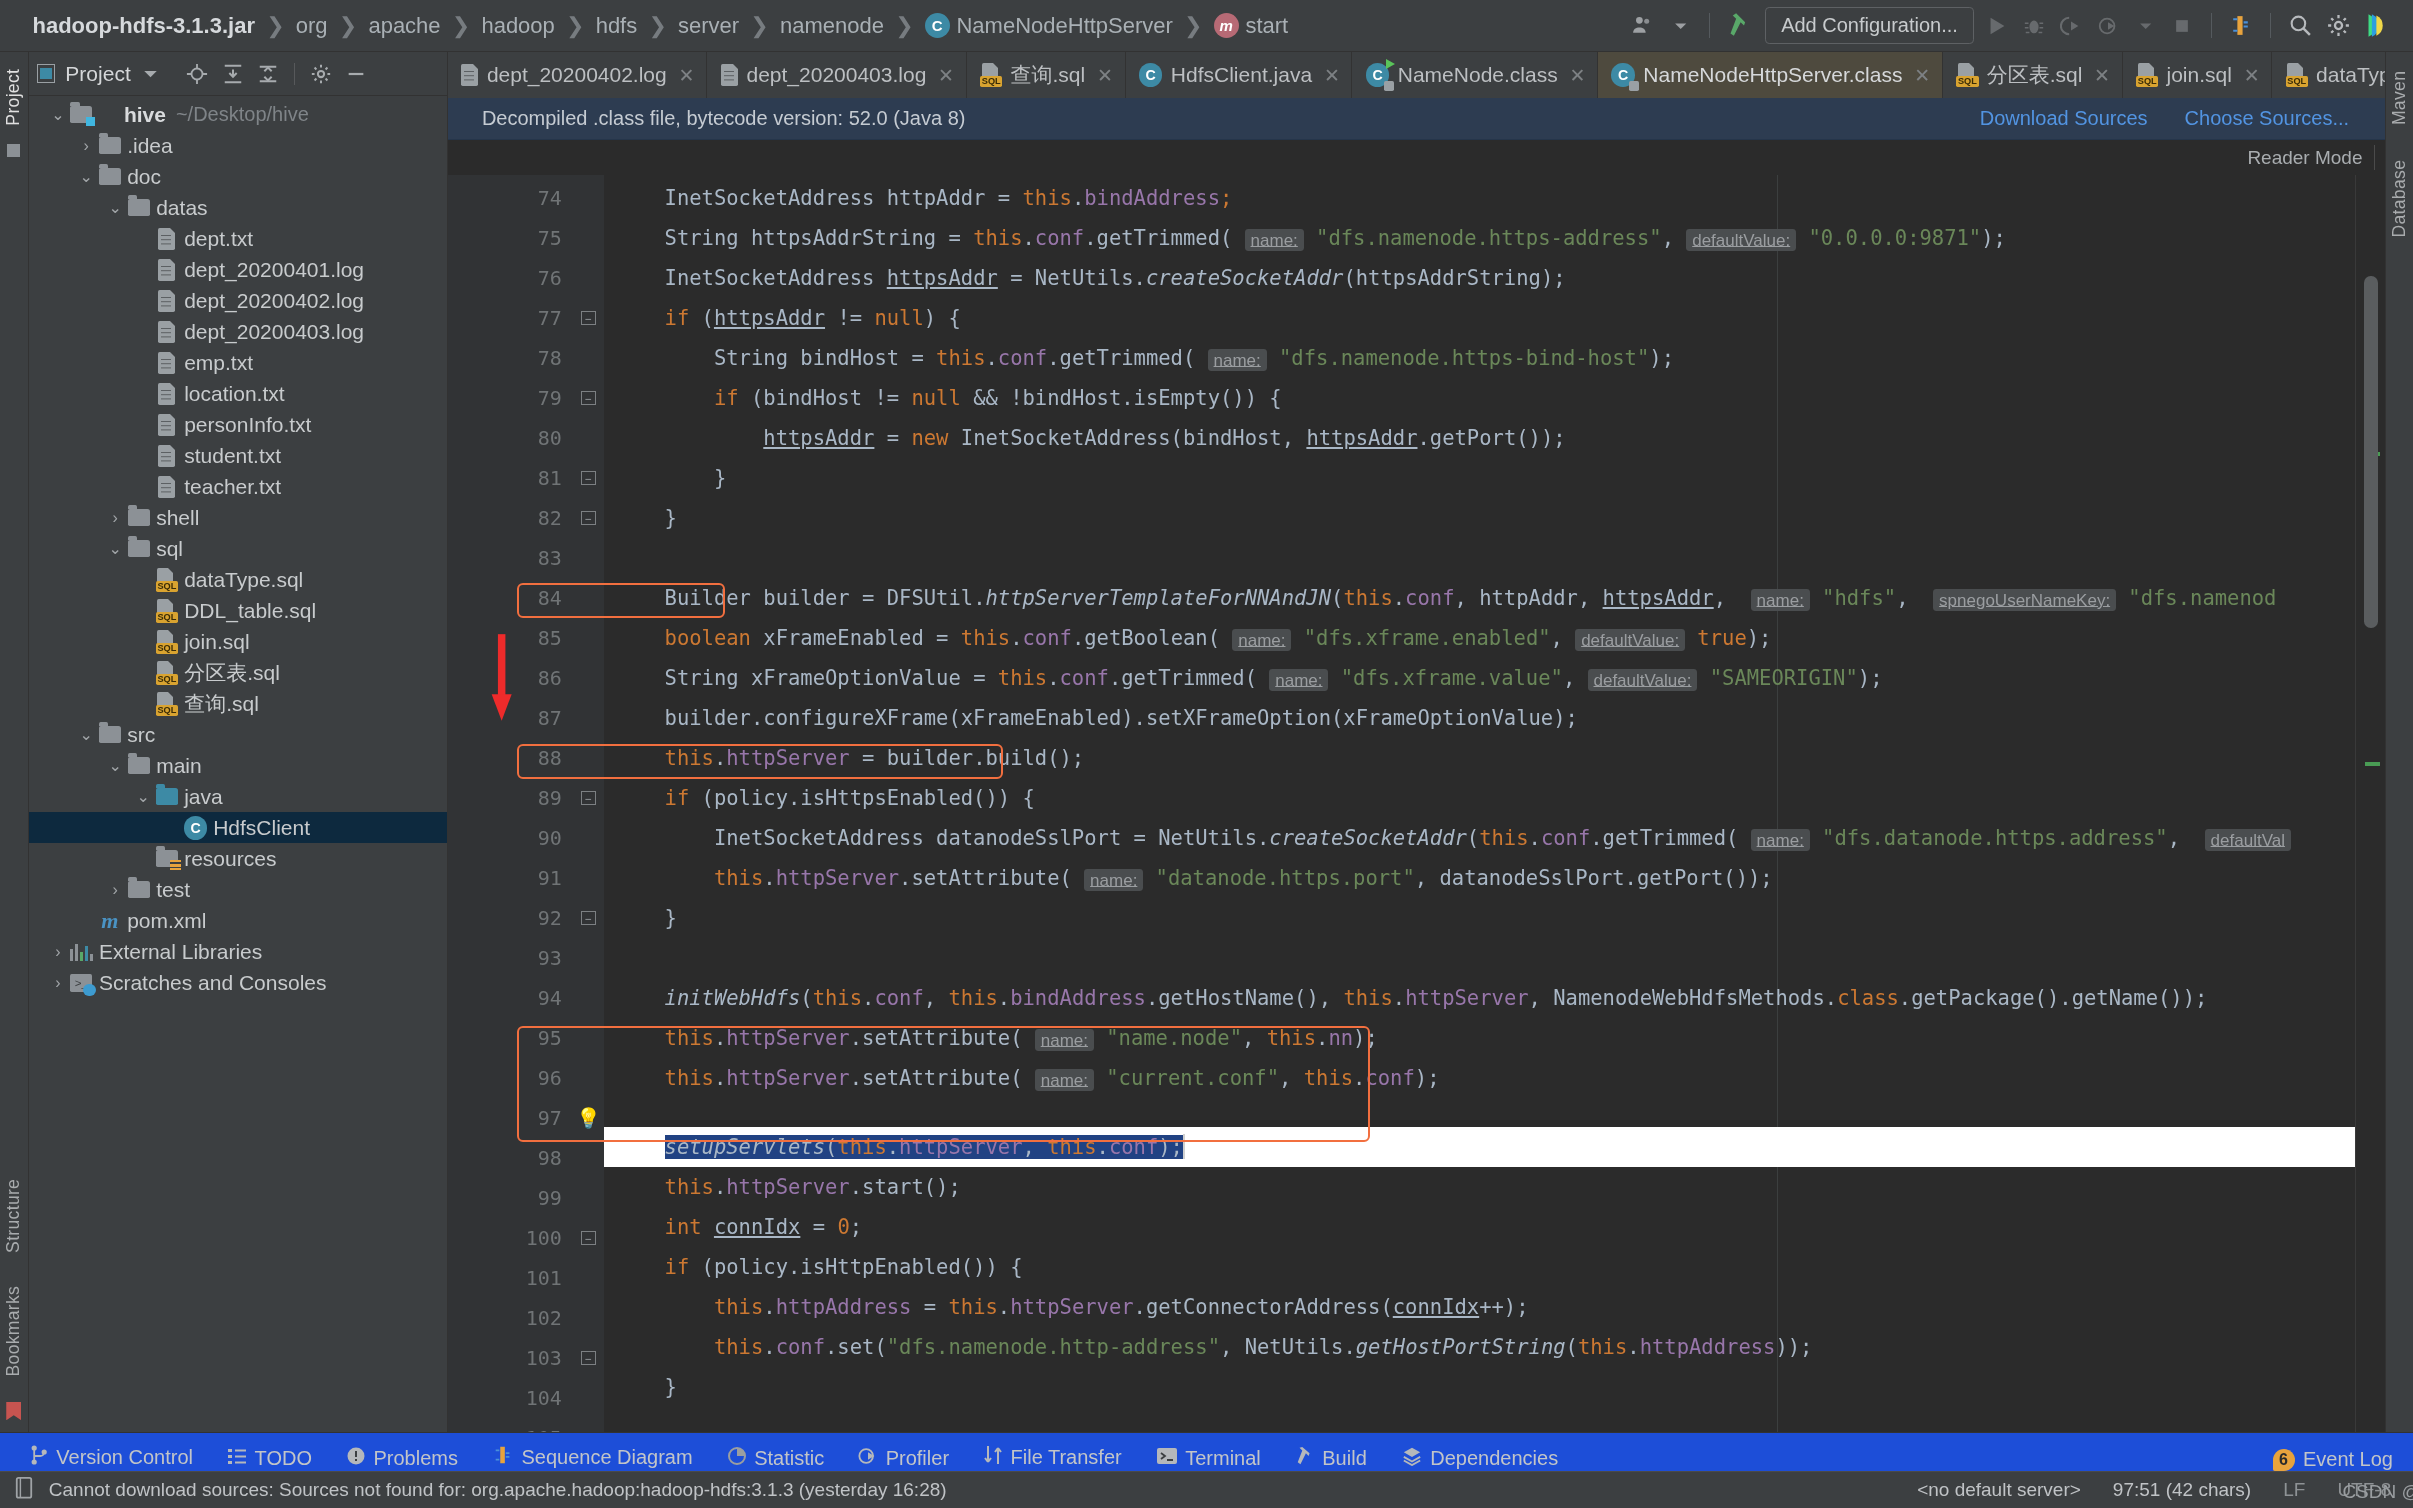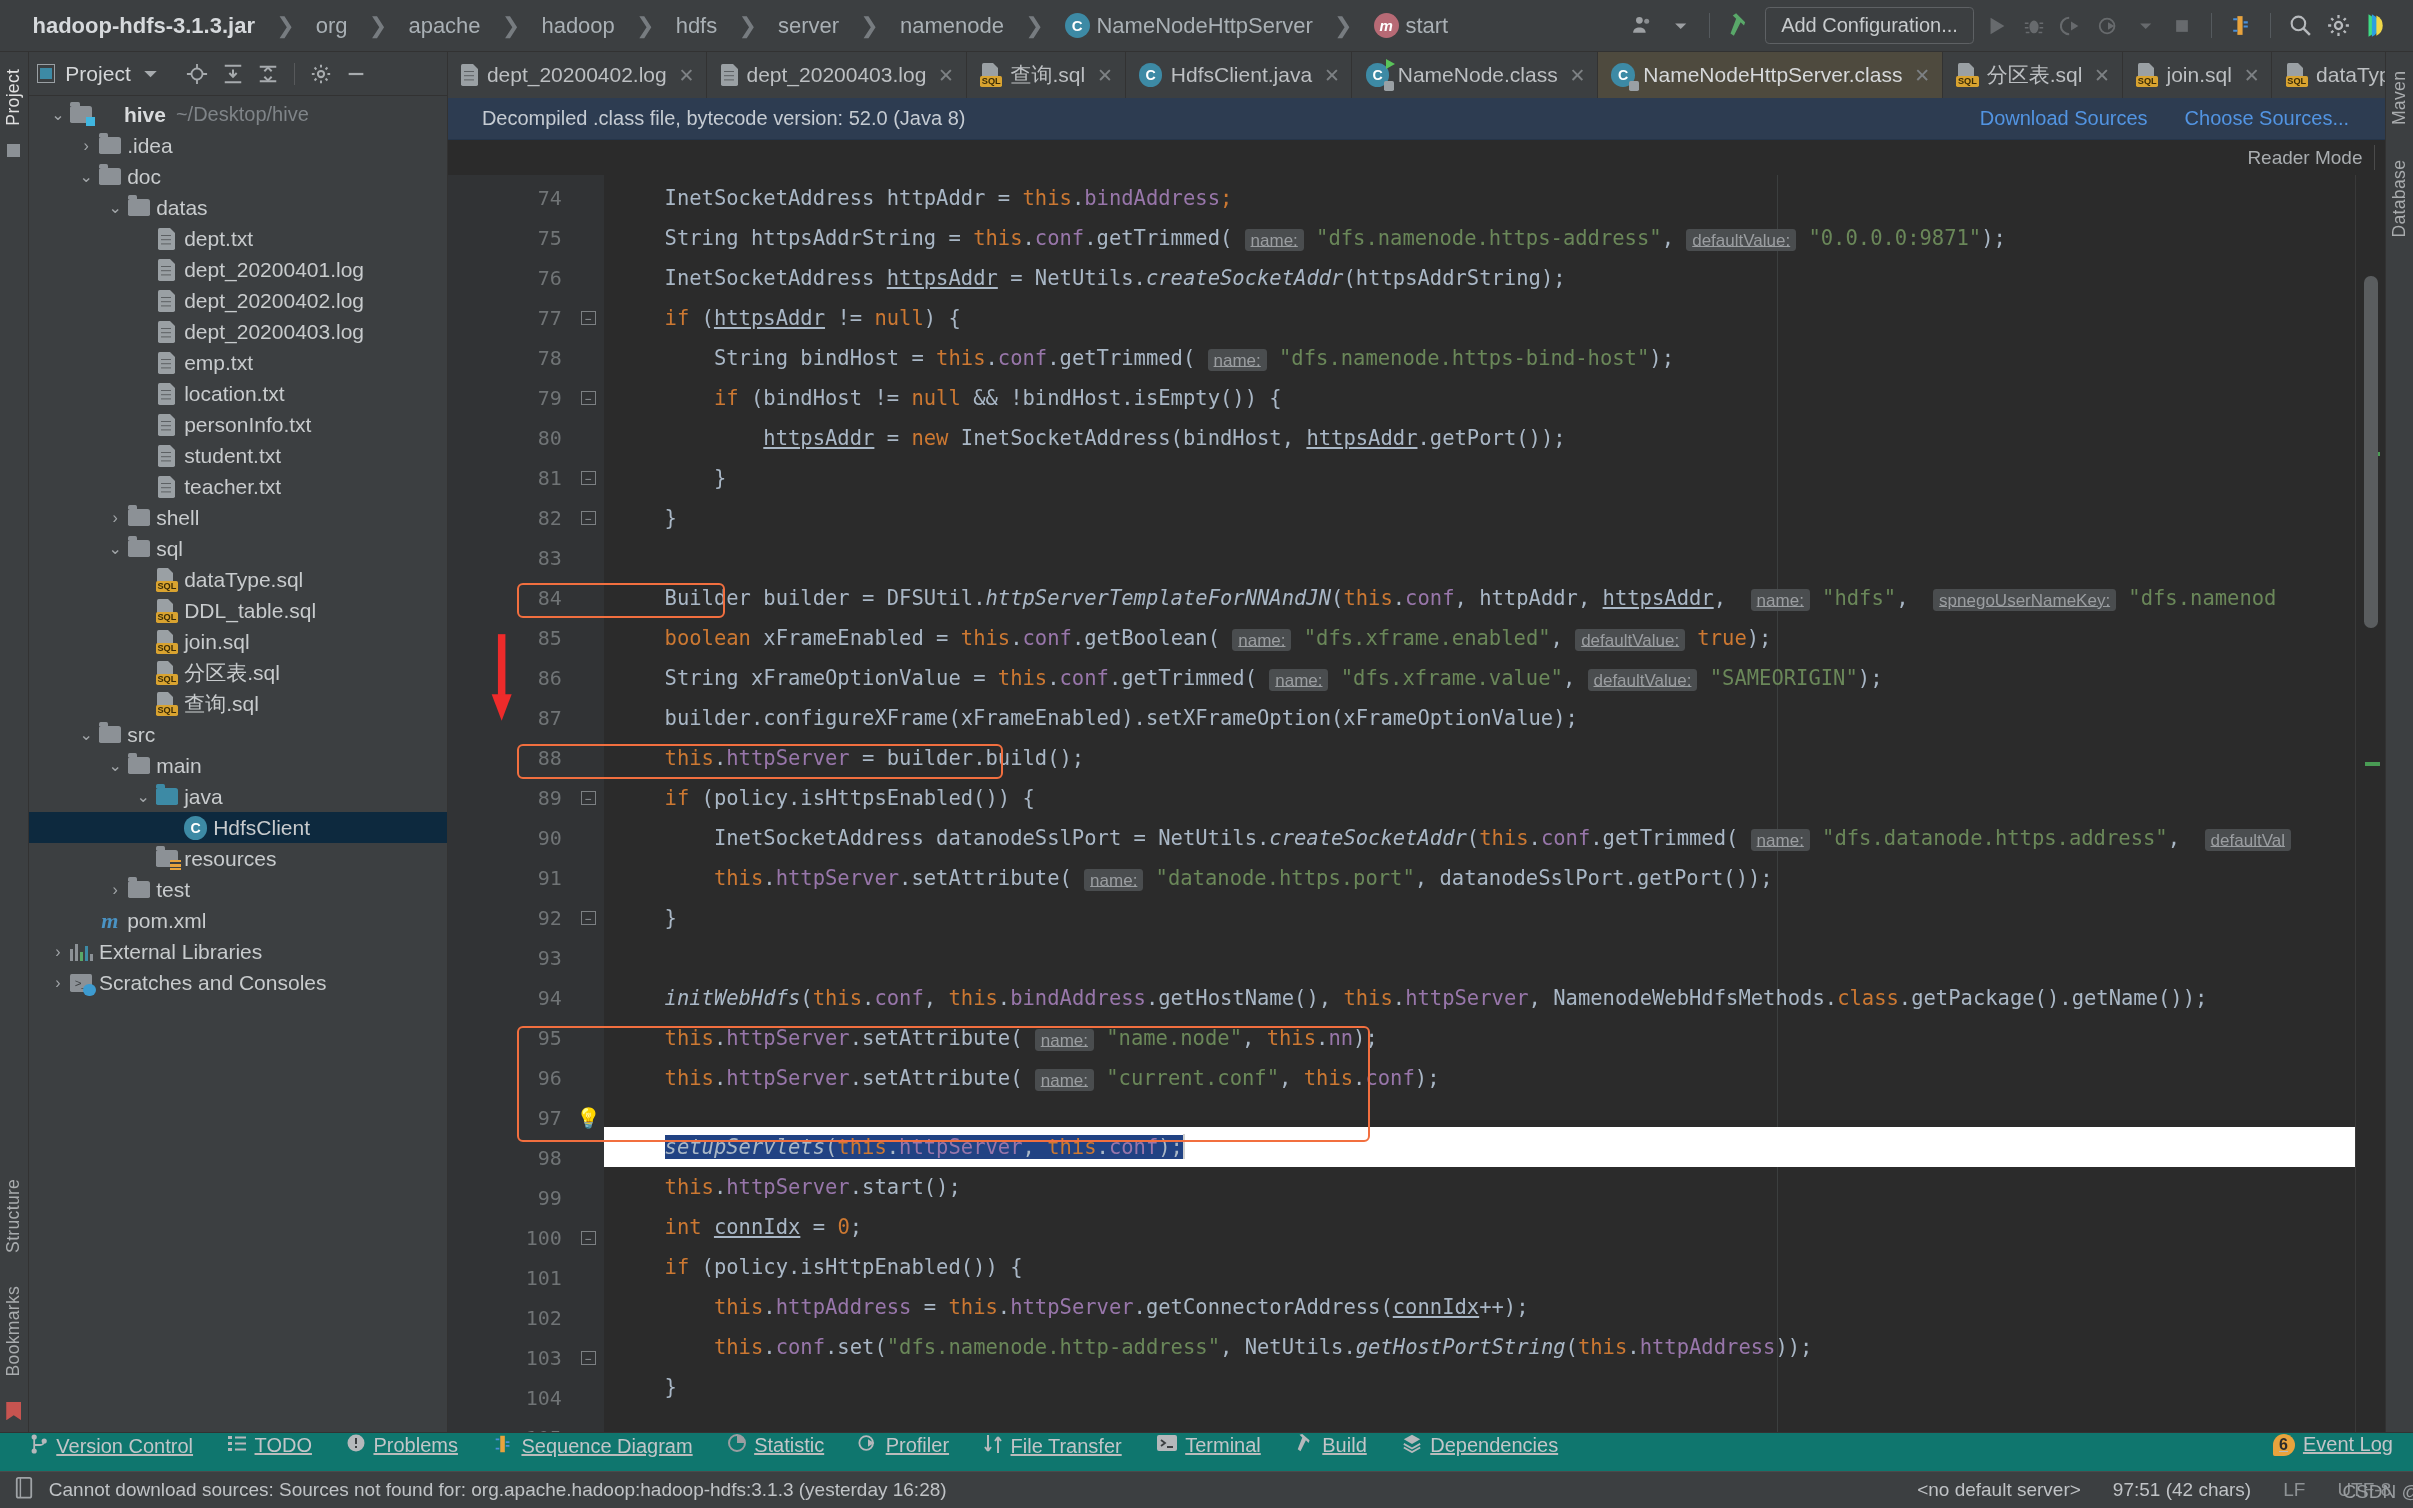--- a/index.html
+++ b/index.html
@@ -11,21 +11,21 @@
     font-size:21px;
     -webkit-font-smoothing:antialiased;
   }
   .app { position:relative; width:2413px; height:1508px; display:flex; flex-direction:column; background:#3c3f41; }
 
   
   .topbar {
     height:52px; background:#3c3f41; display:flex; align-items:center;
     padding:0 10px; flex:none; border-bottom:0.8px solid #323232;
   }
-  .breadcrumb { display:flex; align-items:center; gap:12px; padding-left:15px;text-align:center; }
+  .breadcrumb { display:flex; align-items:center; gap:2px; padding-left:15px;text-align:center; }
   .crumb { color:#a9b0b5; font-size:22px; padding:0 7.5px; white-space:nowrap; }
   .crumb.root { color:#d6d9dc; font-weight:bold; }
   .crumb-sep { color:#777c80; font-size:22px; padding:0 1.7px; }
   .cls-badge {
     width:25px;height:25px;border-radius:50%;background:#3d8aa5;color:#fff;
     font-size:15px;display:inline-flex;align-items:center;justify-content:center;
     margin-right:6.7px; font-weight:bold;
   }
   .m-badge {
     width:25px;height:25px;border-radius:50%;background:#b76a75;color:#fff;
@@ -160,21 +160,21 @@
   
   .hardwrap { position:absolute; top:0; bottom:0; width:0.8px; background:#3c3f3f; }
 
   
   .markercol { width:30px; flex:none; background:#2b2b2b; position:relative; border-left:0.8px solid #3a3a3a;}
   .mk { position:absolute; right:5px; width:15px; height:4.2px; }
   .mk.green { background:#499c54; }
   .scrollthumb { position:absolute; right:6.7px; width:13.4px; background:#5a5d5f; border-radius:6.7px;}
 
   
-  .bottombar { height:39px; background:#0f766e; display:flex; align-items:flex-start; flex:none; border-top:0.8px solid #323232; padding-left:13.4px;text-decoration:underline;}
+  .bottombar { height:39px; background:#1d4ed8; display:flex; align-items:flex-end; flex:none; border-top:0.8px solid #323232; padding-left:13.4px;}
   .bb-item { display:flex; align-items:center; gap:7.5px; padding:0 17px; color:#c2c5c8; font-size:20px; white-space:nowrap;}
   .bb-right { margin-left:auto; display:flex; align-items:center; padding-right:20px; gap:8.4px;}
   .badge6 { background:#e8a33d; color:#2b2b2b; font-size:16px; font-weight:bold; width:22px;height:22px; border-radius:11px 11px 11px 1.7px; display:flex; align-items:center;justify-content:center;}
 
   .statusbar { height:37px; background:#3c3f41; display:flex; align-items:center; flex:none; border-top:0.8px solid #4a4a4a; padding:0 13.4px; position:relative;}
   .sb-left { display:flex; align-items:center; gap:13.4px; color:#c0c3c6; font-size:19px;}
   .sb-right { margin-left:auto; display:flex; align-items:center; gap:32px; color:#c0c3c6; font-size:19px; padding-right:8.4px;}
   .sb-dim { color:#8e9295; }
   .wm-wrap { position:relative; }
   .wm-over { position:absolute; left:5px; top:0; color:#9a9ea1; font-size:19px; white-space:nowrap; }

